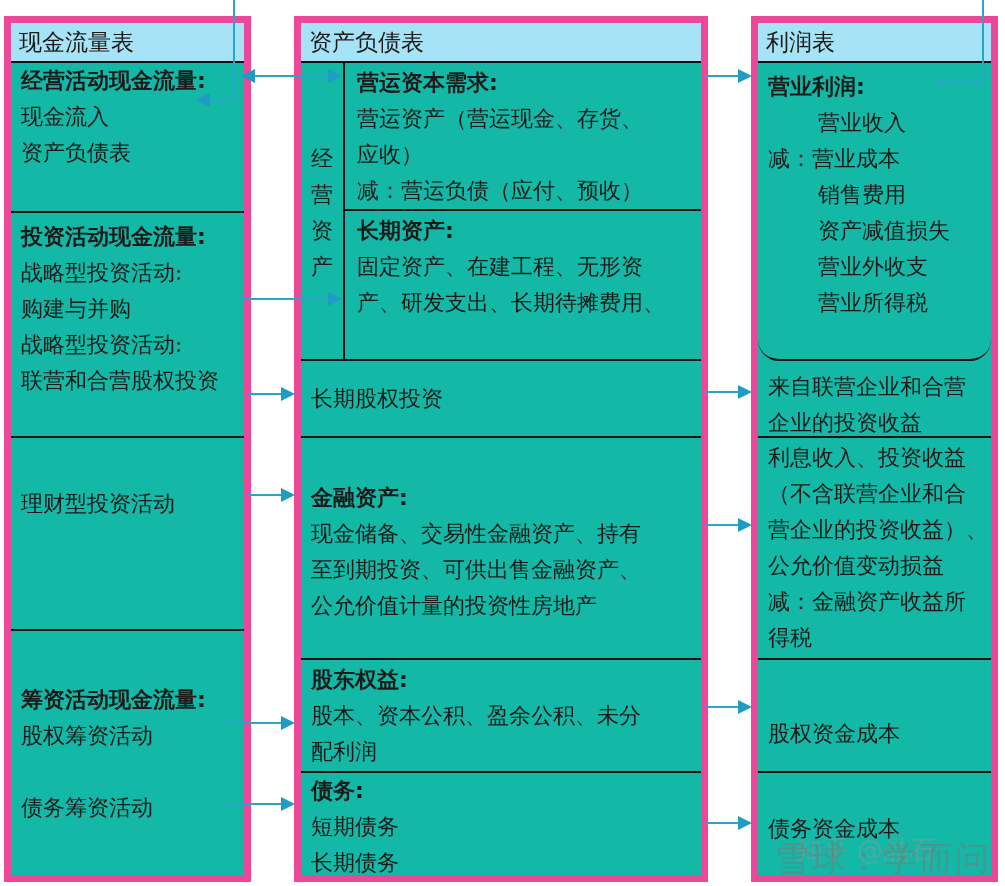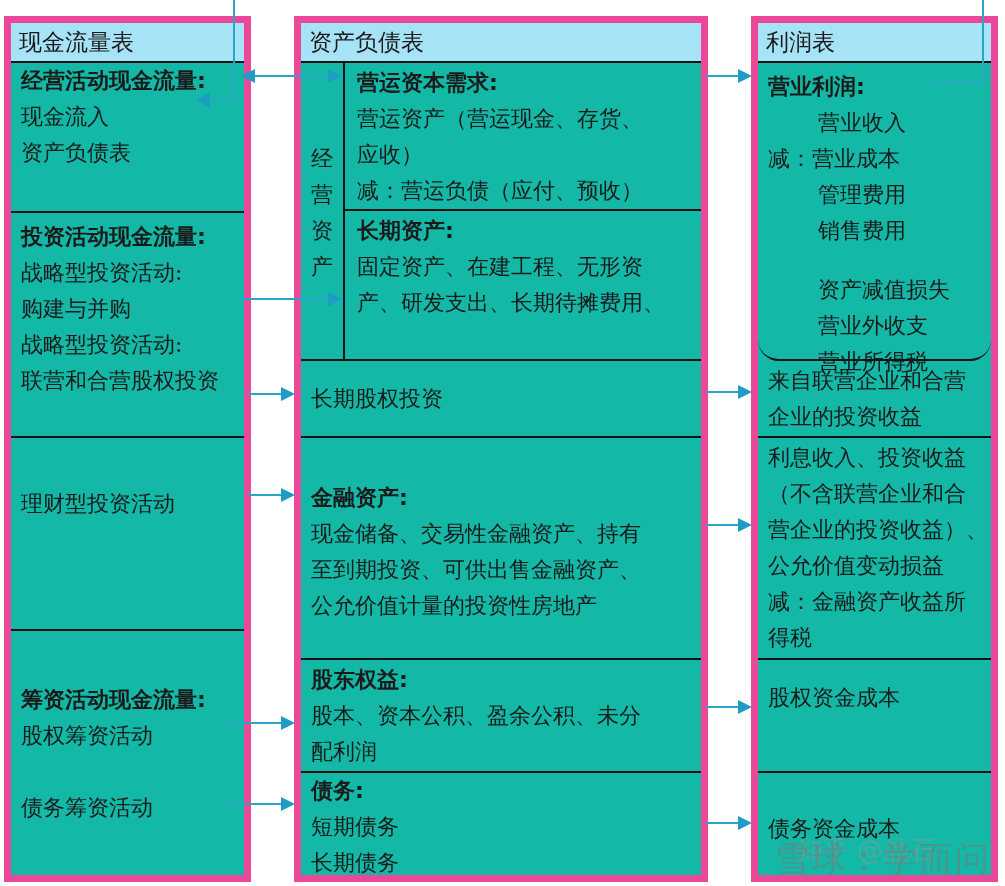--- a/index.html
+++ b/index.html
@@ -99,39 +99,38 @@
     <div class="ln">长期债务</div>
   </div>
 </div>
 
 <div class="col col-right">
   <div class="hdr">利润表</div>
   <div class="cell pad" style="top:40px;height:298px;padding-top:6px;border-radius:21px;">
     <div class="ln b">营业利润:</div>
     <div class="ln" style="padding-left:50px;">营业收入</div>
     <div class="ln">减：营业成本</div>
-    <div class="ln" style="padding-left:50px;">管理费用</div>
     <div class="ln" style="padding-left:50px;">销售费用</div>
-    <div class="ln" style="padding-left:50px;margin-top:23px;">资产减值损失</div>
+    <div class="ln" style="padding-left:50px;">资产减值损失</div>
     <div class="ln" style="padding-left:50px;">营业外收支</div>
     <div class="ln" style="padding-left:50px;">营业所得税</div>
   </div>
-  <div class="cell pad" style="top:338px;height:77px;padding-top:2px;">
+  <div class="cell pad" style="top:338px;height:77px;padding-top:8px;">
     <div class="ln">来自联营企业和合营</div>
     <div class="ln">企业的投资收益</div>
   </div>
   <div class="cell pad" style="top:415px;height:222px;padding-top:2px;">
     <div class="ln">利息收入、投资收益</div>
     <div class="ln">（不含联营企业和合</div>
     <div class="ln">营企业的投资收益）、</div>
     <div class="ln">公允价值变动损益</div>
     <div class="ln">减：金融资产收益所</div>
     <div class="ln">得税</div>
   </div>
-  <div class="cell pad" style="top:637px;height:113px;padding-top:20px;">
+  <div class="cell pad" style="top:637px;height:113px;padding-top:56px;">
     <div class="ln">股权资金成本</div>
   </div>
   <div class="cell pad" style="top:750px;height:110px;padding-top:38px;">
     <div class="ln">债务资金成本</div>
   </div>
 </div>
 
 <div class="vline" style="left:233px;top:0;height:101px;"></div>
 <div class="arrow left" style="left:198px;top:99px;width:36px;"></div>
 

